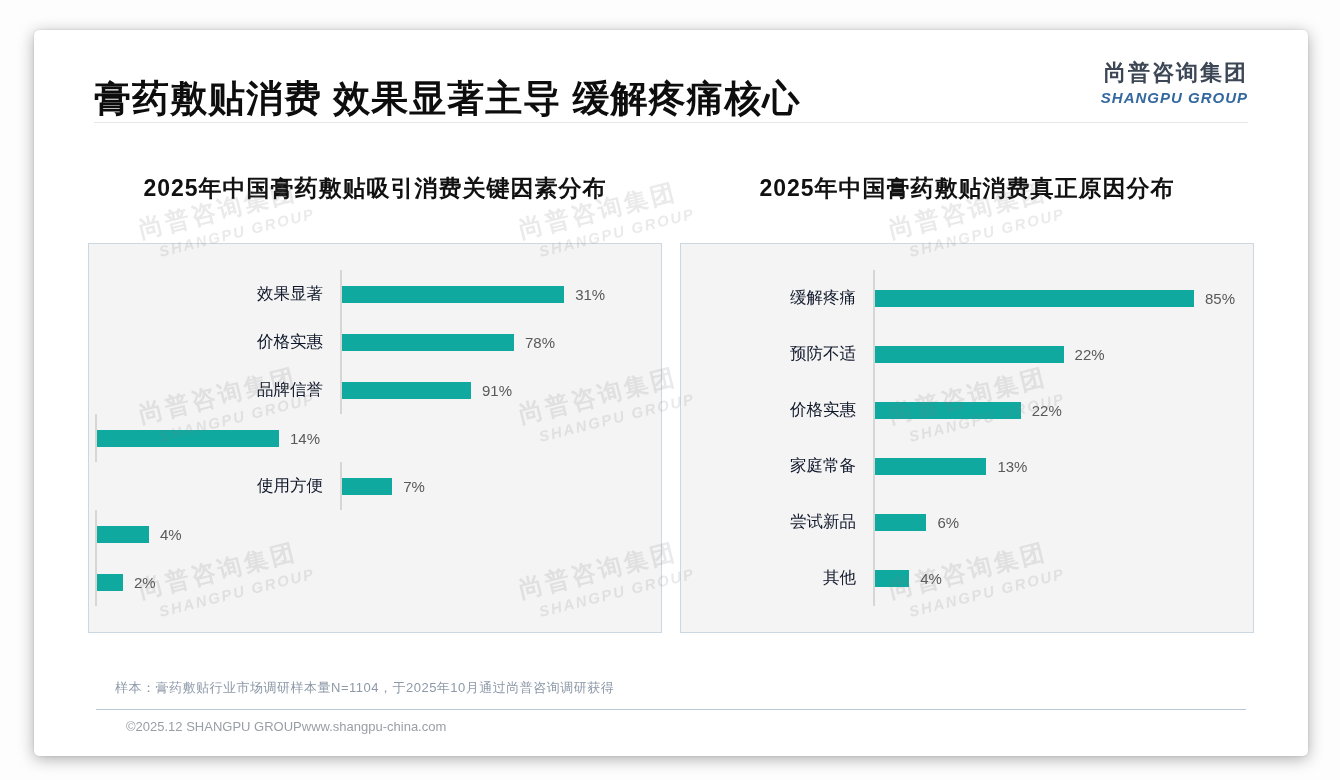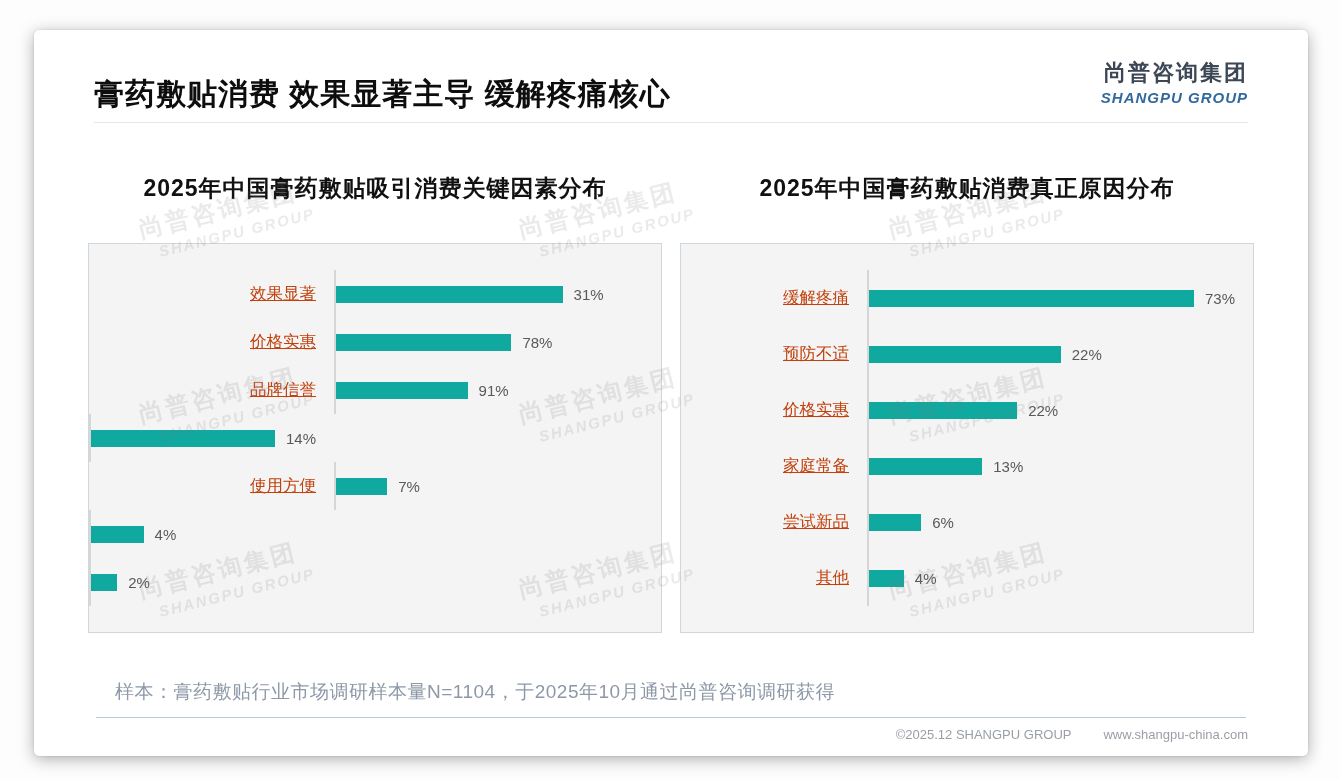--- a/index.html
+++ b/index.html
@@ -11,44 +11,44 @@
     box-shadow:0 3px 16px rgba(0,0,0,0.32), 0 0 2px rgba(0,0,0,0.15);
     overflow:hidden;
   }
   
   .wm-layer { position:absolute; inset:0; pointer-events:none; z-index:6; }
   .wm { position:absolute; transform:rotate(-14deg); color:rgba(125,125,125,0.16); white-space:nowrap; }
   .wm .wm-cn { font-size:24px; font-weight:bold; letter-spacing:3px; }
   .wm .wm-en { font-size:15px; font-weight:bold; font-style:italic; letter-spacing:2px; margin-top:1px; padding-left:14px; }
   
   .header { position:relative; padding:44px 60px 0 60px; height:92px; }
-  .title { font-size:30px; font-weight:bold; color:#0d0d0d; letter-spacing:1px; }
+  .title { font-size:37px; font-weight:bold; color:#0d0d0d; letter-spacing:1px; }
   .logo { position:absolute; right:60px; top:28px; text-align:right; }
   .logo-cn { font-size:22px; font-weight:bold; color:#3c4654; letter-spacing:2px; }
   .logo-en { font-size:15px; font-weight:bold; font-style:italic; color:#33689E; letter-spacing:1px; margin-top:1px; }
   .header-rule { margin:0 60px; border-top:1px solid #e7e7e7; }
   
   .charts { display:flex; gap:18px; padding:0 54px; margin-top:0; }
   .chart-section { flex:1; }
   .chart-title { font-size:23px; font-weight:bold; color:#111; text-align:center; margin:50px 0 39px 0; letter-spacing:1px; }
   .panel {
     height:390px; background:#f4f4f4; border:1px solid #ccd7e0;
     padding:26px 18px 26px 0; display:flex; flex-direction:column; position:relative; z-index:1;
   }
   .bar-row { flex:1; display:flex; align-items:center; }
-  .cat-label { text-align:right; padding-right:18px; font-size:16.5px; color:#c2410c;text-decoration:underline; }
+  .cat-label { text-align:right; padding-right:11px; font-size:16.5px; color:#0f172a; }
   .chart-left .cat-label { width:245px; }
   .chart-right .cat-label { width:186px; }
-  .bar-area { flex:1; align-self:stretch; border-left:2px solid #d6d6d6; display:flex; align-items:center; }
+  .bar-area { flex:1; align-self:stretch; border-left:2px solid #d6d6d6; display:flex; align-items:center;margin-left:6px; }
   .bar { height:17px; background:#0FA9A0; }
   .val-label { margin-left:11px; font-size:15px; color:#595959; }
   
-  .note { margin:46px 60px 0 81px; font-size:19px; color:#8d99a8; letter-spacing:0.5px; }
+  .note { margin:46px 60px 0 81px; font-size:13px; color:#8d99a8; letter-spacing:0.5px; }
   .footer-rule { margin:12px 62px 0 62px; border-top:1px solid #b9c7d8; }
-  .footer { display:flex; justify-content:flex-end; padding:9px 60px 0 60px; font-size:13px; color:#999fa6;gap:32px; }
+  .footer { display:flex; justify-content:flex-start; padding:9px 60px 0 92px; font-size:13px; color:#999fa6; }
 </style>
 </head>
 <body>
 
 <div class="stage">
   <div class="card">
 
     <div class="wm-layer" id="wmLayer">
         <div class="wm" style="left: 105px; top: 163px;">
           <div class="wm-cn">尚普咨询集团</div>
@@ -149,21 +149,21 @@
             </div>
           </div>
       </section>
       <section class="chart-section chart-right">
         <h2 class="chart-title">2025年中国膏药敷贴消费真正原因分布</h2>
         <div class="panel" id="chart1">
             <div class="bar-row">
               <div class="cat-label">缓解疼痛</div>
               <div class="bar-area">
                 <div class="bar" style="width: 90.4762%; background: rgb(15, 169, 160);"></div>
-                <span class="val-label">73%</span>
+                <span class="val-label">85%</span>
               </div>
             </div>
             <div class="bar-row">
               <div class="cat-label">预防不适</div>
               <div class="bar-area">
                 <div class="bar" style="width: 52.381%; background: rgb(15, 169, 160);"></div>
                 <span class="val-label">22%</span>
               </div>
             </div>
             <div class="bar-row">

